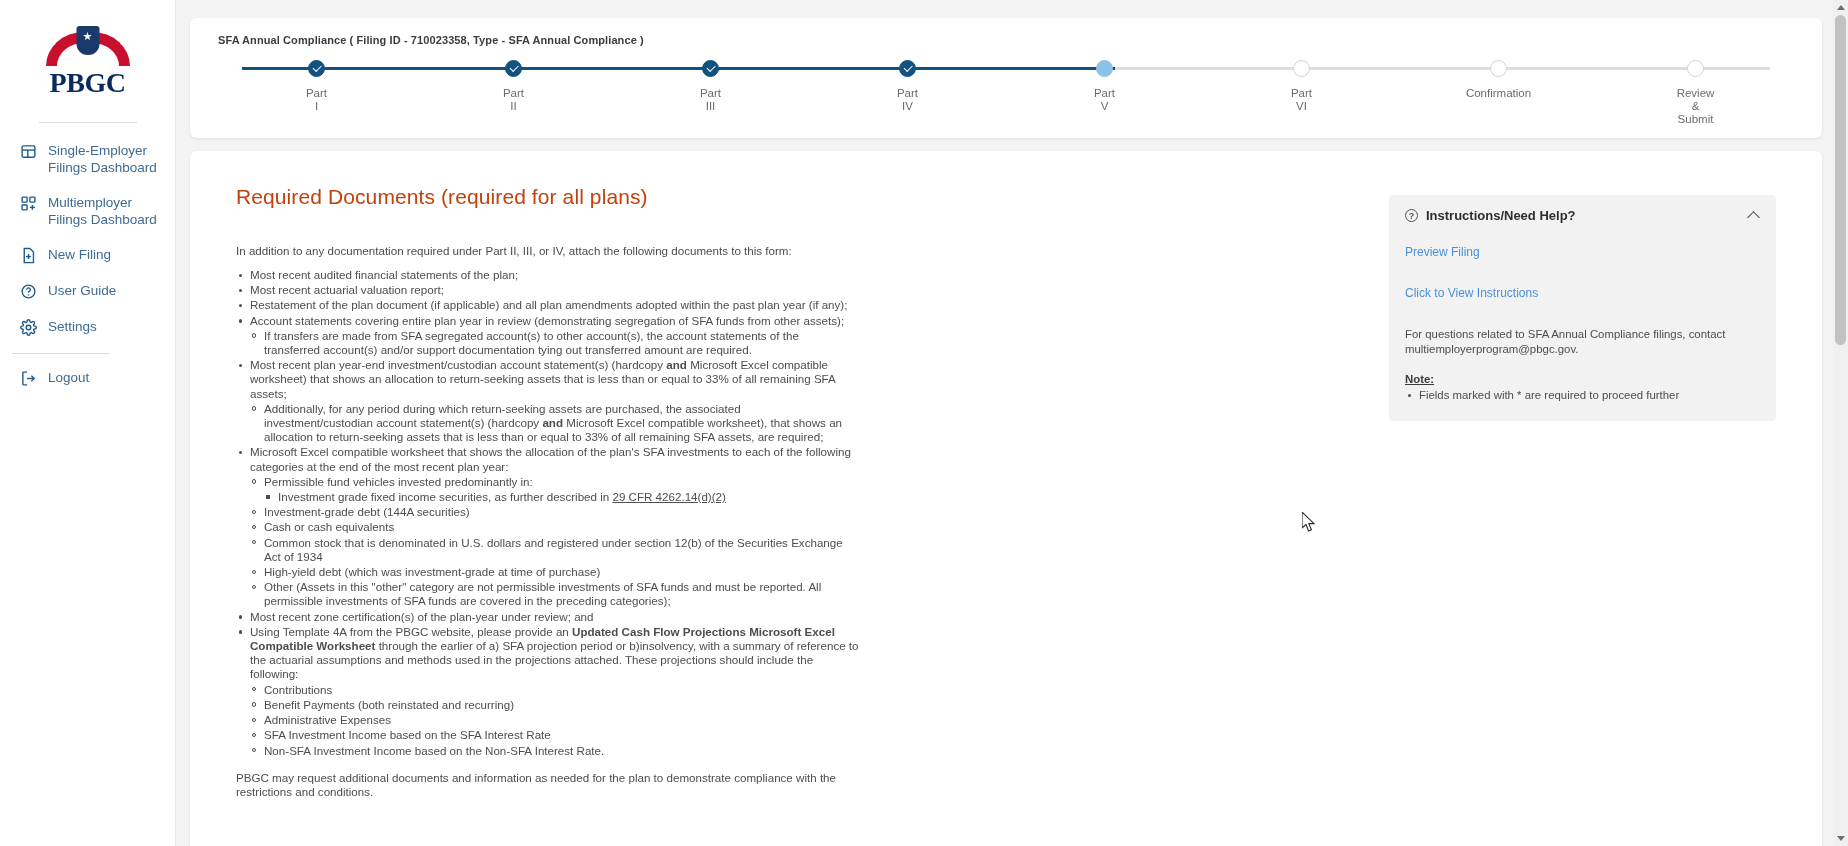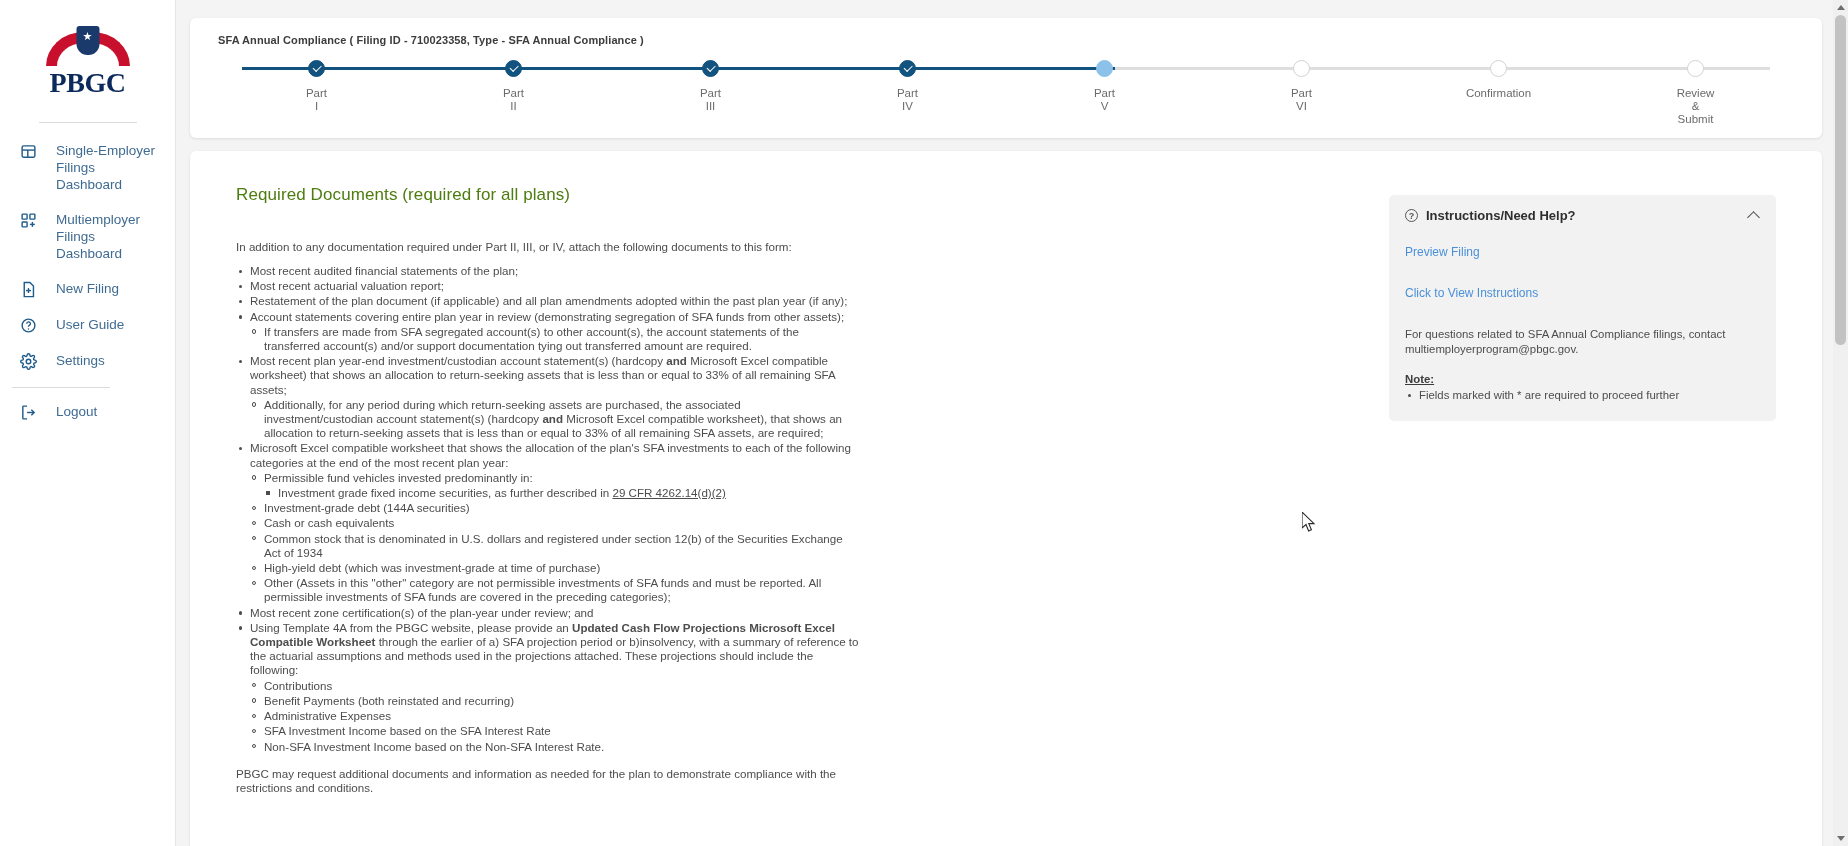--- a/index.html
+++ b/index.html
@@ -32,21 +32,21 @@
     display: flex; align-items: flex-start; justify-content: center;
   }
   .logo-arc .shield .star { color: #fff; font-size: 11px; line-height: 12px; margin-top: 4px; }
   .logo-text {
     font-family: Liberation Serif, serif; font-size: 28px; font-weight: 700;
     color: #0b2a5b; letter-spacing: -0.5px; line-height: 38px; margin-top: -2px;
   }
   .side-div { width: 98px; height: 1px; background: #dcdcdc; margin: 16px 0 10px 0; }
   .nav { width: 100%; padding: 0 12px; }
   .nav-item {
-    display: flex; align-items: flex-start; gap: 19px;
+    display: flex; align-items: flex-start; gap: 11px;
     padding: 9px 6px 9px 8px; cursor: pointer; border-radius: 4px;
     color: #3f6b92; font-size: 13.5px; line-height: 17px;
   }
   .nav-ico { flex: 0 0 17px; width: 17px; height: 17px; margin-top: 1px; color: #1f5c8b; }
   .nav-ico svg { display: block; }
   .nav-label { padding-top: 0px; }
   .side-div2 { width: 98px; height: 1px; background: #dcdcdc; margin: 8px 0 6px 0; }
 
   
   .main {
@@ -74,21 +74,21 @@
   .dot.done::after {
     content: ""; width: 7px; height: 3.5px; border-left: 1.7px solid #fff; border-bottom: 1.7px solid #fff;
     transform: rotate(-45deg); margin-top: -2px;
   }
   .step-label {
     margin-top: 10px; font-size: 11.5px; color: #6b6b6b; text-align: center;
     line-height: 13px; white-space: pre-line;
   }
 
   .content-card { padding: 34px 46px 22px 46px; height: 700px; position: relative; overflow: hidden; }
-  .page-h1 { font-size: 17px; font-weight: 400; color: #4d7c0f; margin-bottom: 34px; letter-spacing: .1px; }
+  .page-h1 { font-size: 21px; font-weight: 400; color: #c2410c; margin-bottom: 34px; letter-spacing: .1px; }
   .body-col { width: 625px; }
   .lead { font-size: 11.6px; color: #4d4d4d; line-height: 16px; margin-bottom: 9px; }
   ul.l1 { list-style: none; margin: 0; padding: 0; }
   ul.l1 > li {
     position: relative; padding-left: 14px; font-size: 11.6px; color: #4d4d4d;
     line-height: 14.2px; margin-bottom: 1px;
   }
   ul.l1 > li::before {
     content: ""; position: absolute; left: 3px; top: 5.5px;
     width: 3.4px; height: 3.4px; border-radius: 50%; background: #4d4d4d;

